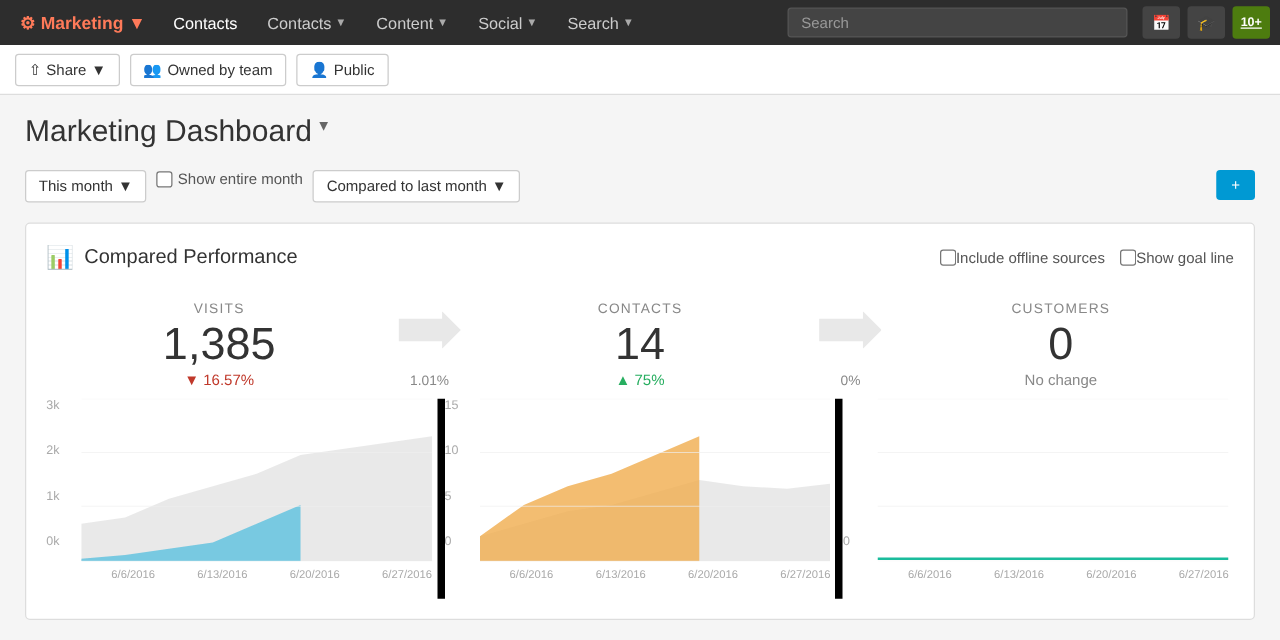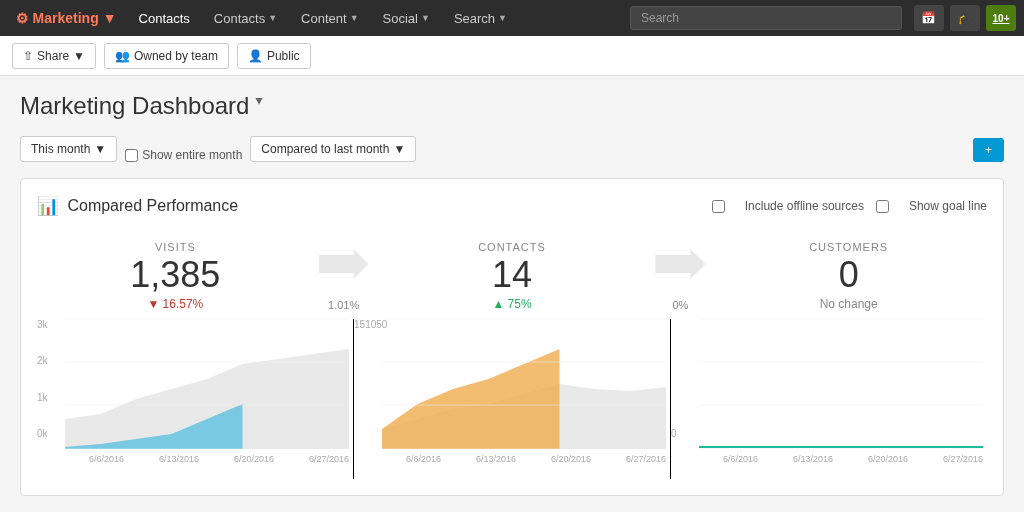--- a/index.html
+++ b/index.html
@@ -112,21 +112,21 @@
     }
     .page-title-caret {
       font-size: 14px;
       color: #666;
       cursor: pointer;
     }
 
     
     .filters-row {
       display: flex;
-      align-items: flex-end;
+      align-items: flex-start;
       gap: 8px;
       margin-bottom: 16px;
     }
     .filter-btn {
       border: 1px solid #ccc;
       background: #fff;
       padding: 5px 10px;
       border-radius: 3px;
       font-size: 12px;
       cursor: pointer;
@@ -184,22 +184,21 @@
     }
     .card-options {
       display: flex;
       align-items: center;
       gap: 12px;
       font-size: 12px;
       color: #555;
     }
     .card-options label {
       display: flex;
-      align-items: center;
-      gap: 20px;
+      gap: 0;
       cursor: pointer;
     }
 
     
     .metrics-row {
       display: flex;
       align-items: flex-end;
       justify-content: space-between;
     }
     .metric-section {
@@ -258,21 +257,21 @@
     
     .charts-row {
       display: flex;
       gap: 0;
       margin-top: 8px;
     }
     .chart-container {
       flex: 1;
       height: 160px;
       position: relative;
-      border-right: 1px solid #000000;
+      border-right: 6px solid #000000;
       padding-right: 4px;
     }
     .chart-container:last-child { border-right: none; }
     .chart-svg { width: 100%; height: 100%; }
 
     
     .y-labels {
       position: absolute;
       left: 0;
       top: 0;
@@ -450,21 +449,21 @@
         </svg>
         <div class="x-labels" style="font-size:9px; color:#aaa; display:flex; justify-content:space-between;">
           <span>6/6/2016</span>
           <span>6/13/2016</span>
           <span>6/20/2016</span>
           <span>6/27/2016</span>
         </div>
       </div>
 
       <div class="chart-container" style="position:relative; padding-left:28px;">
-        <div class="y-labels" style="left:0; font-size:10px; color:#aaa; position:absolute; top:0; height:120px; display:flex; flex-direction:row; justify-content:space-between; width:26px;">
+        <div class="y-labels" style="left:0; font-size:10px; color:#aaa; position:absolute; top:0; height:120px; display:flex; flex-direction:column; justify-content:space-between; width:26px;">
           <span>15</span>
           <span>10</span>
           <span>5</span>
           <span>0</span>
         </div>
         <svg class="chart-svg" viewBox="0 0 240 130" preserveAspectRatio="none" style="height:130px;">
 
           <polygon points="0,130 0,110 30,100 60,90 90,85 120,75 150,65 180,70 210,72 240,68 240,130" fill="#e0e0e0" opacity="0.7"></polygon>
 
           <polygon points="0,130 0,110 30,85 60,70 90,60 120,45 150,30 150,130" fill="#f0ad4e" opacity="0.8"></polygon>

